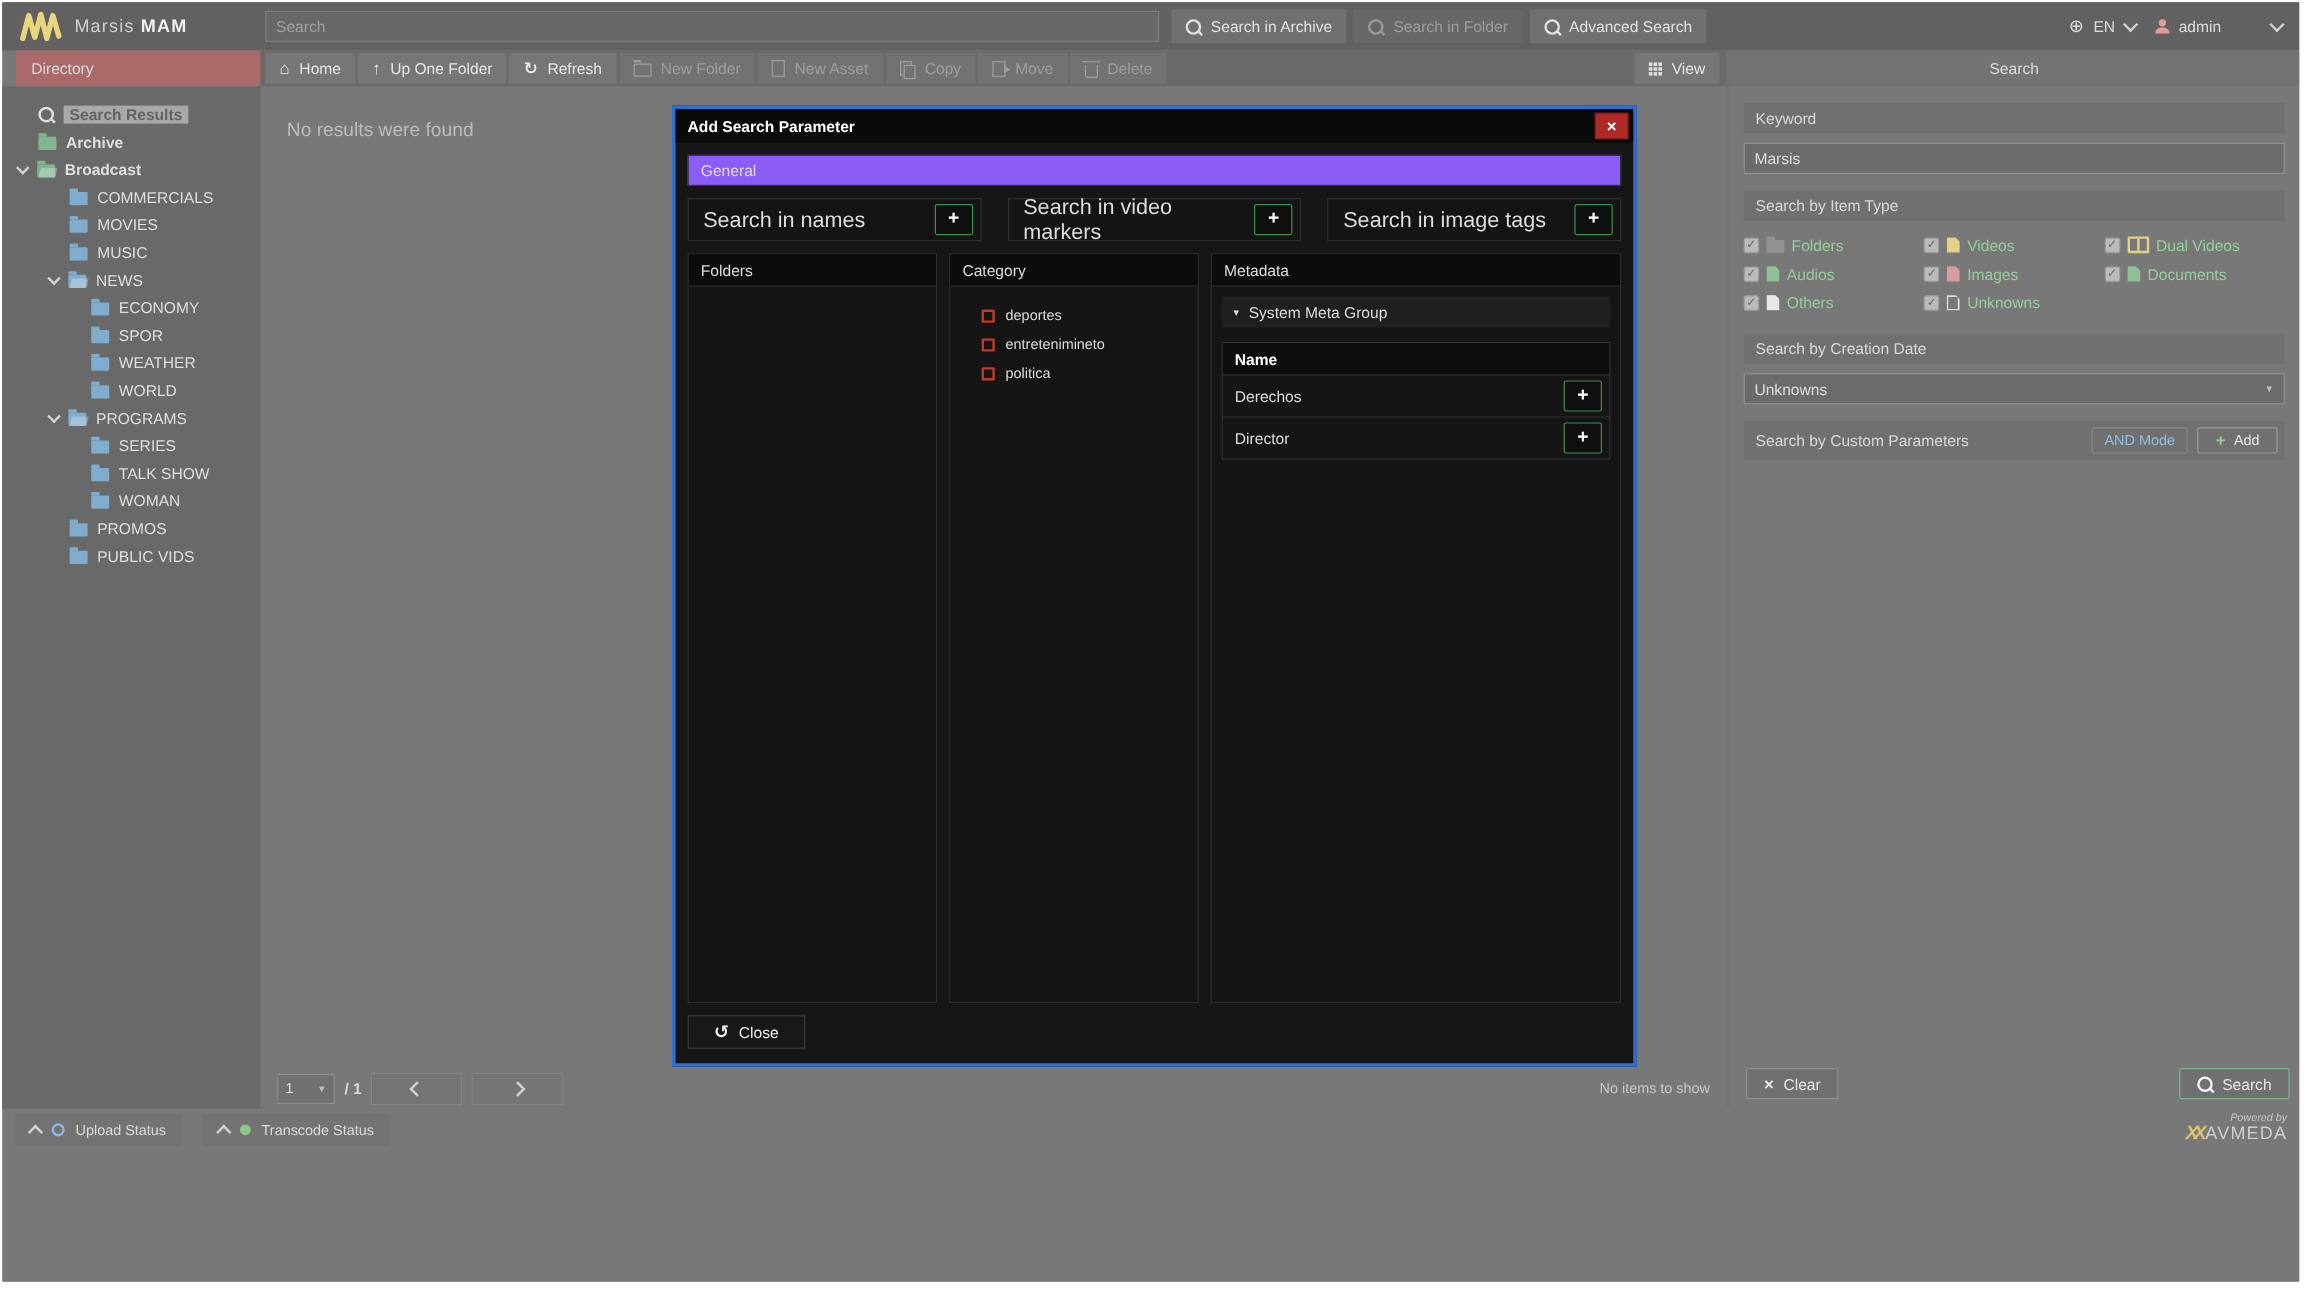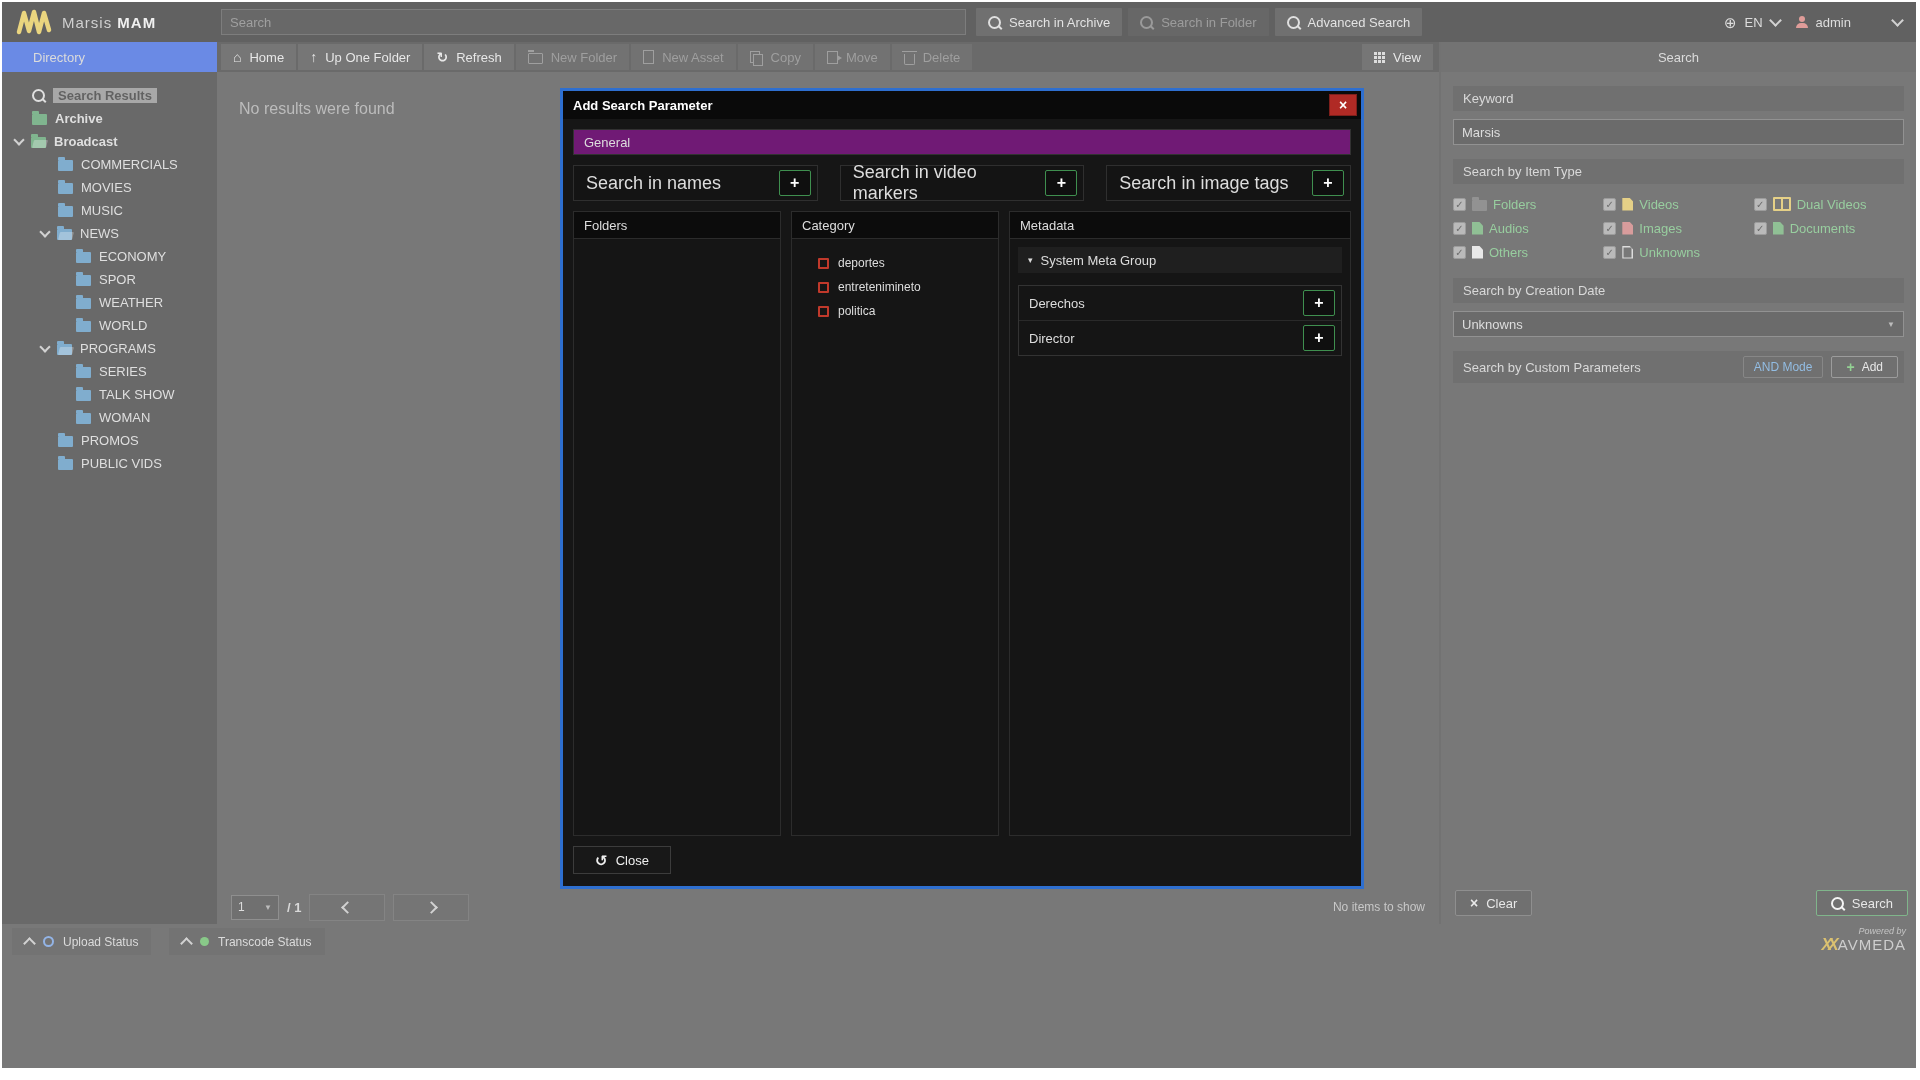--- a/index.html
+++ b/index.html
@@ -13,21 +13,21 @@
   .brand-name b{color:#e8e8e8;}
   .top-search{width:745px;height:26px;background:#1b1b1b;border:1px solid #3a3a3a;color:#cccccc;font-size:13px;padding:0 8px;box-sizing:border-box;margin-left:4px;}
   .top-search::placeholder{color:#6f6f6f;}
   .top-btns{display:flex;align-items:center;gap:6px;margin-left:10px;}
   .chip{height:28px;background:#262626;display:inline-flex;align-items:center;gap:8px;padding:0 12px;color:#d6d6d6;font-size:13px;border-radius:1px;}
   .chip.disabled{opacity:.45;}
   .top-right{margin-left:auto;display:flex;align-items:center;gap:16px;padding-right:14px;color:#cccccc;font-size:13px;}
   .hgroup{display:flex;align-items:center;gap:8px;}
 
   
-  .dir-head{position:absolute;left:0;top:40px;width:215px;height:30px;background:#1d4ed8;color:#c9c9c9;font-size:13px;display:flex;align-items:center;padding-left:31px;box-sizing:border-box;}
+  .dir-head{position:absolute;left:11px;top:40px;width:215px;height:30px;background:#7f1d1d;color:#c9c9c9;font-size:13px;display:flex;align-items:center;padding-left:13px;box-sizing:border-box;}
   .toolbar{position:absolute;left:215px;top:40px;width:1222px;height:30px;background:#1d1d1d;display:flex;align-items:flex-start;padding-left:3px;box-sizing:border-box;}
   .tb-btn{background:#2f2f2f;height:26px;display:inline-flex;align-items:center;gap:8px;padding:0 12px;color:#dddddd;font-size:13px;margin:2px 1px 0 1px;}
   .tb-btn.disabled{color:#6e6e6e;background:#292929;}
   .tb-view{margin-left:auto;margin-right:6px;}
 
   
   .sidebar{position:absolute;left:0;top:70px;width:215px;height:852px;background:#1c1c1c;overflow:hidden;}
   .tree{padding-top:12px;}
   .tree-item{display:flex;align-items:center;gap:8px;height:23px;color:#cfcfcf;font-size:13px;box-sizing:border-box;}
   .tree-item.lvl1 .tree-label{font-weight:bold;}
@@ -112,21 +112,21 @@
 
   
   .dim{position:absolute;left:0;top:0;width:100%;height:100%;background:rgba(255,255,255,.34);z-index:40;pointer-events:none;}
 
   
   .modal{position:absolute;left:560px;top:88px;width:804px;height:801px;background:#161616;border:3px solid #2e6fd0;box-sizing:border-box;z-index:50;display:flex;flex-direction:column;}
   .modal-title{height:28px;background:#0a0a0a;display:flex;align-items:center;padding:0 4px 0 10px;flex:none;}
   .modal-title-text{color:#ffffff;font-size:13px;font-weight:bold;flex:1;}
   .btn-x{width:26px;height:20px;background:#b02a25;border:1px solid #7e1f1b;color:#ffffff;font-weight:bold;font-size:14px;display:flex;align-items:center;justify-content:center;line-height:1;}
   .modal-body{flex:1;display:flex;flex-direction:column;gap:10px;padding:10px;box-sizing:border-box;min-height:0;}
-  .general-bar{height:26px;background:#701a75;border:1px solid #323232;display:flex;align-items:center;padding:0 10px;color:#dddddd;font-size:13px;flex:none;box-sizing:border-box;}
+  .general-bar{height:26px;background:#8b5cf6;border:1px solid #323232;display:flex;align-items:center;padding:0 10px;color:#dddddd;font-size:13px;flex:none;box-sizing:border-box;}
   .quick-row{display:flex;gap:22px;flex:none;}
   .quick-box{flex:1;height:36px;background:#141414;border:1px solid #2f2f2f;display:flex;align-items:center;padding:0 6px 0 12px;box-sizing:border-box;}
   .quick-label{flex:1;color:#dddddd;font-size:18px;}
   .btn-plus{width:30px;height:24px;background:#0f0f0f;border:1px solid #3f8f4f;border-radius:2px;color:#ffffff;font-size:16px;font-weight:bold;display:flex;align-items:center;justify-content:center;line-height:1;flex:none;}
   .cols{flex:1;display:flex;gap:10px;min-height:0;}
   .panel{background:#151515;border:1px solid #2c2c2c;display:flex;flex-direction:column;box-sizing:border-box;}
   .panel-h{height:26px;background:#0c0c0c;display:flex;align-items:center;padding:0 10px;color:#dddddd;font-size:13px;border-bottom:1px solid #2c2c2c;flex:none;}
   .p-folders{width:208px;flex:none;}
   .p-category{width:208px;flex:none;}
   .p-meta{flex:1;}
@@ -459,20 +459,21 @@
             </div>
         </div>
         <div class="panel p-meta">
           <div class="panel-h">Metadata</div>
           <div class="meta-body">
             <div class="group-bar">
               <span class="caret-txt">▾</span>
               <span>System Meta Group</span>
             </div>
             <div class="mtable">
+              <div class="mhead">Name</div>
               <div>
                   <div class="mrow">
                     <span class="mrow-label">Derechos</span>
                     <span class="btn-plus">+</span>
                   </div>
                   <div class="mrow">
                     <span class="mrow-label">Director</span>
                     <span class="btn-plus">+</span>
                   </div>
                 </div>

